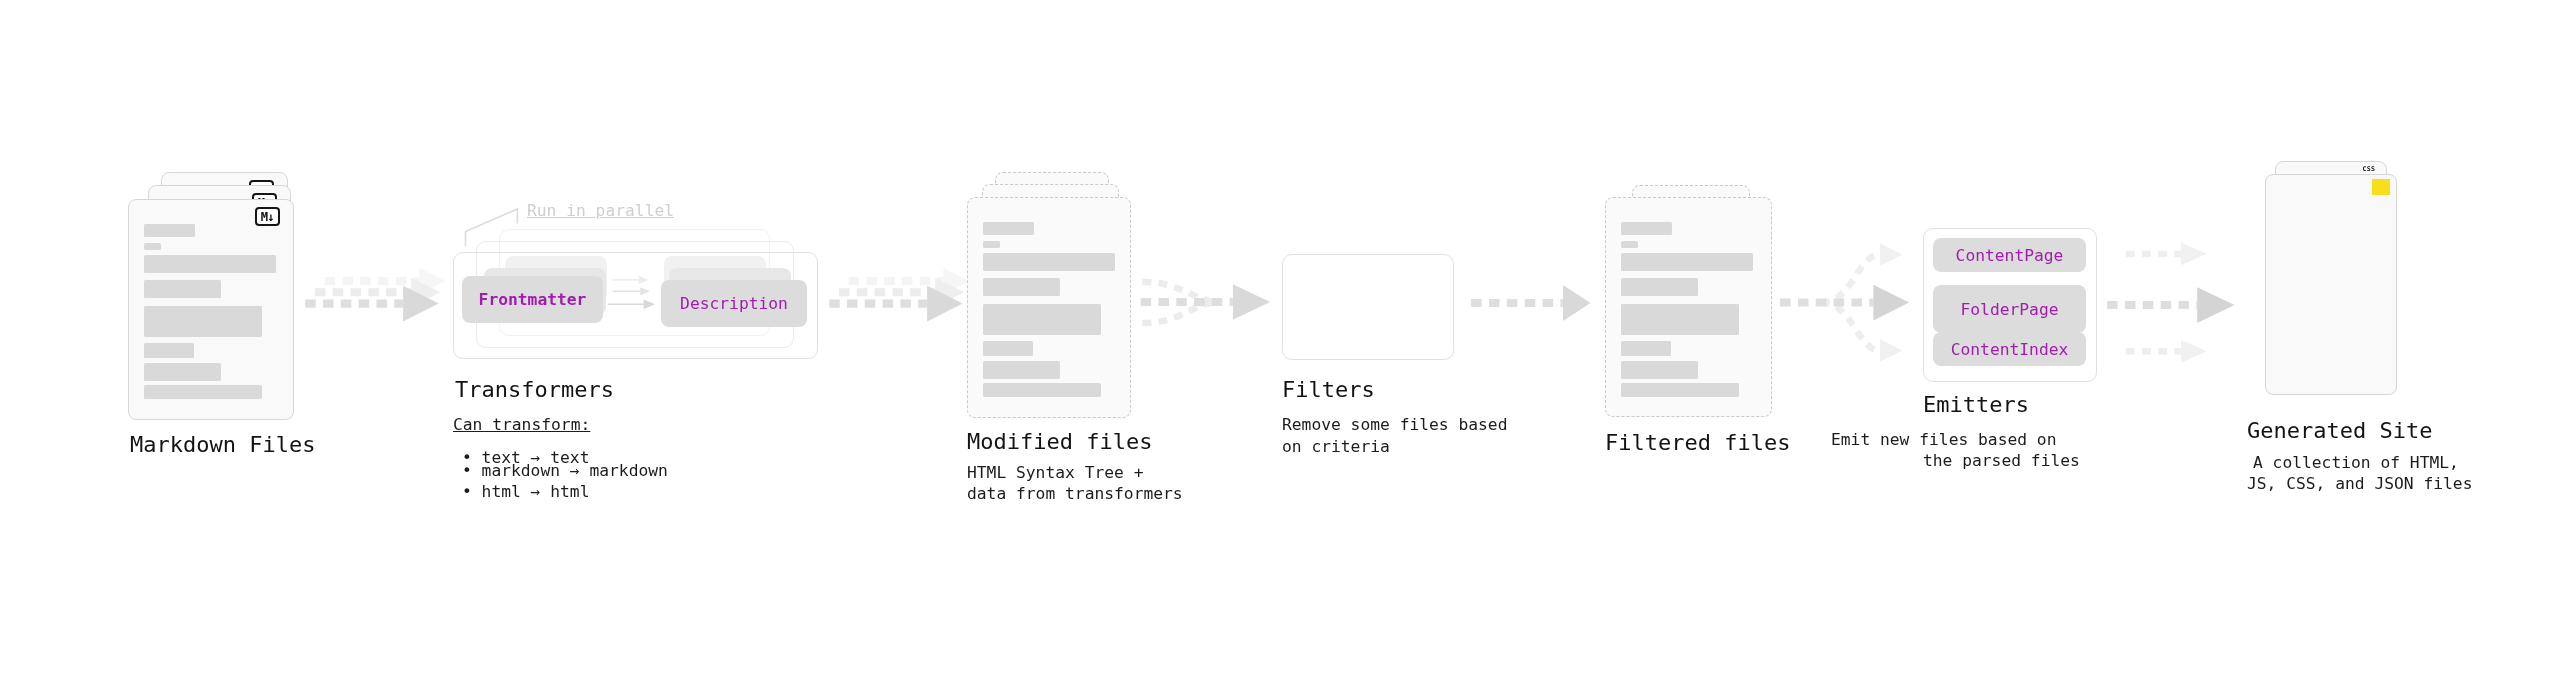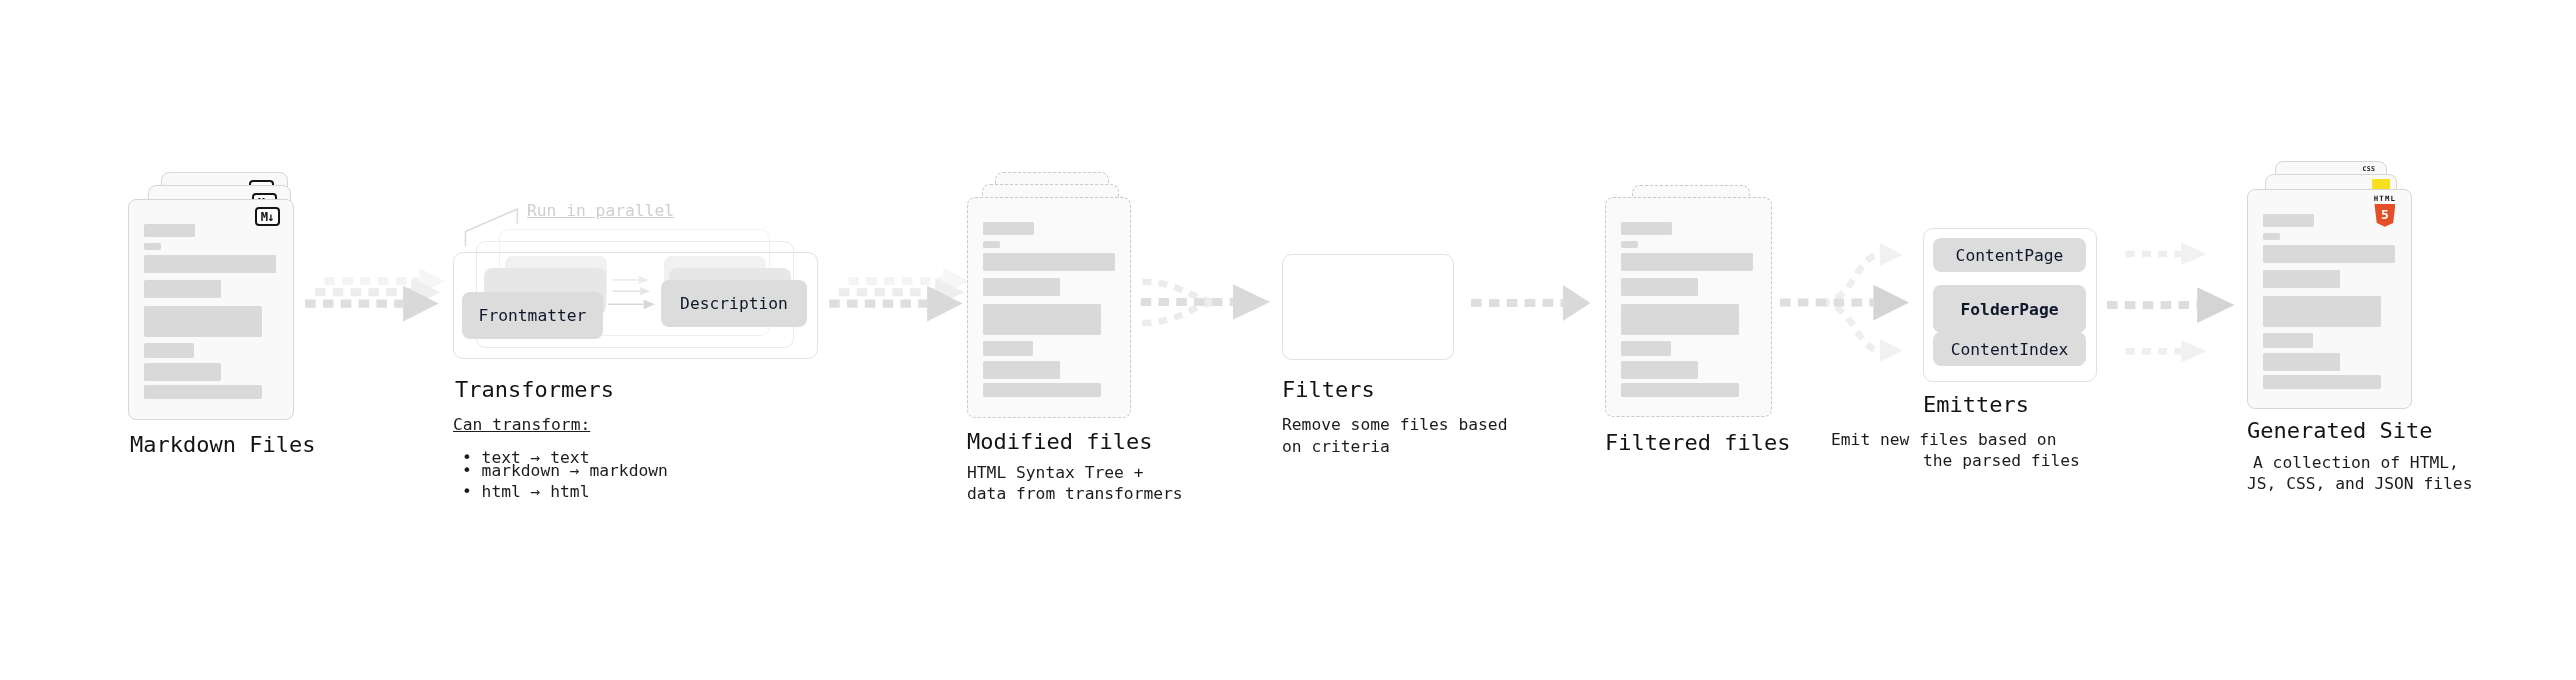--- a/index.html
+++ b/index.html
@@ -30,21 +30,21 @@
     font-size:13px;font-weight:bold;line-height:21px;text-align:center;
     clip-path:polygon(0 0,100% 0,89% 84%,50% 100%,11% 84%);}
   .css-badge{position:absolute;top:4.1px;right:8.1px;width:18px;text-align:center;}
   .css-word{font-size:6.5px;font-weight:bold;color:#111;line-height:7.3px;letter-spacing:0.4px;}
   .css-bar{width:15.4px;height:3.3px;background:#2965f1;margin:0.8px auto 0;}
   .js-badge{position:absolute;top:4.1px;right:6.5px;width:18px;height:16.3px;background:#f7df1e;}
   
   .frame{position:absolute;border:1.6px solid #e1e1e1;border-radius:9.8px;box-sizing:border-box;background:transparent;}
   .frame.white{background:#ffffff;}
   .gbox{position:absolute;background:#dcdcdc;border-radius:8.1px;display:flex;align-items:center;justify-content:center;
-    font-size:16.3px;color:#0f172a;white-space:nowrap;}
+    font-size:16.3px;color:#a21caf;white-space:nowrap;}
   .gbox.g1{background:#e7e7e7;}
   .gbox.g2{background:#f1f1f1;}
   
   .title{position:absolute;font-size:22px;font-weight:500;color:#131313;white-space:nowrap;}
   .body-text{position:absolute;font-size:16.3px;color:#1c1c1c;white-space:nowrap;line-height:21px;}
   .bullet::before{content:"• ";}
   .note{position:absolute;font-size:16.3px;color:#cfcfcf;white-space:nowrap;text-decoration:underline;}
   svg.flow{position:absolute;overflow:visible;}
 </style>
 </head>
@@ -91,21 +91,21 @@
 
   <svg class="flow" style="left:606px;top:275px;" width="54" height="39" viewBox="0 0 66 48">
     <line x1="8" y1="6" x2="40" y2="6" stroke="#ececec" stroke-width="2"></line>
     <polygon points="40,1 40,11 52,6" fill="#ececec"></polygon>
     <line x1="8" y1="20" x2="42" y2="20" stroke="#e4e4e4" stroke-width="2"></line>
     <polygon points="42,15 42,25 54,20" fill="#e4e4e4"></polygon>
     <line x1="2" y1="36" x2="46" y2="36" stroke="#d8d8d8" stroke-width="2"></line>
     <polygon points="46,30 46,42 60,36" fill="#d8d8d8"></polygon>
   </svg>
 
-  <div class="gbox" style="left:462px;top:292px;width:141px;height:47px;">Frontmatter</div>
+  <div class="gbox" style="left:462px;top:276px;width:141px;height:47px;font-weight:bold;">Frontmatter</div>
   <div class="gbox" style="left:661px;top:280px;width:146px;height:47px;">Description</div>
 
   <svg class="flow" style="left:459px;top:195px;" width="73" height="57" viewBox="0 0 90 70">
     <polyline points="8,63 8,45 72,17 72,35" fill="none" stroke="#dcdcdc" stroke-width="2"></polyline>
   </svg>
   <div class="note" style="left:527px;top:201px;">Run in parallel</div>
 
   <div class="title" style="left:455px;top:377px;">Transformers</div>
   <div class="body-text" style="left:453px;top:414px;text-decoration:underline;">Can transform:</div>
   <div class="body-text bullet" style="left:462px;top:439px;margin-top:8px;">text → text</div>
@@ -171,21 +171,21 @@
     <path d="M55,82 C95,82 100,23 128,23" fill="none" stroke="#eeeeee" stroke-width="8" stroke-dasharray="11 9"></path>
     <polygon points="128,9 128,37 156,23" fill="#f1f1f1"></polygon>
     <path d="M55,82 C95,82 100,141 128,141" fill="none" stroke="#eeeeee" stroke-width="8" stroke-dasharray="11 9"></path>
     <polygon points="128,127 128,155 156,141" fill="#f1f1f1"></polygon>
     <line x1="5" y1="82" x2="120" y2="82" stroke="#dedede" stroke-width="10" stroke-dasharray="13 9"></line>
     <polygon points="120,60 120,104 164,82" fill="#d4d4d4"></polygon>
   </svg>
 
   <div class="frame white" style="left:1923px;top:228px;width:174px;height:154px;"></div>
   <div class="gbox" style="left:1933px;top:238px;width:153px;height:34px;">ContentPage</div>
-  <div class="gbox" style="left:1933px;top:285px;width:153px;height:48px;font-weight:bold;">FolderPage</div>
+  <div class="gbox" style="left:1933px;top:285px;width:153px;height:48px;">FolderPage</div>
   <div class="gbox" style="left:1933px;top:332px;width:153px;height:34px;">ContentIndex</div>
   <div class="title" style="left:1923px;top:392px;">Emitters</div>
   <div class="body-text" style="left:1831px;top:429px;">Emit new files based on</div>
   <div class="body-text" style="left:1923px;top:450px;">the parsed files</div>
 
   <svg class="flow" style="left:2103px;top:240px;" width="138" height="126" viewBox="0 0 170 155">
     <line x1="28" y1="17" x2="96" y2="17" stroke="#eeeeee" stroke-width="8" stroke-dasharray="11 9"></line>
     <polygon points="96,3 96,31 128,17" fill="#f1f1f1"></polygon>
     <line x1="5" y1="80" x2="116" y2="80" stroke="#dedede" stroke-width="10" stroke-dasharray="13 9"></line>
     <polygon points="116,58 116,102 162,80" fill="#d4d4d4"></polygon>
@@ -195,32 +195,18 @@
 
   <div class="doc" style="left:2275px;top:161px;width:112px;height:221px;">
     <div class="css-badge">
       <div class="css-word">CSS</div>
       <div class="css-bar"></div>
     </div>
   </div>
   <div class="doc" style="left:2265px;top:174px;width:132px;height:221px;">
     <div class="js-badge"></div>
   </div>
-  <div class="doc" style="left:2247px;top:189px;width:165px;height:220px;">
-    <div class="html5-badge">
-      <div class="html5-word">HTML</div>
-      <div class="html5-shield">5</div>
-    </div>
-    <div class="bar b1"></div>
-    <div class="bar b2"></div>
-    <div class="bar b3"></div>
-    <div class="bar b4"></div>
-    <div class="bar b5"></div>
-    <div class="bar b6"></div>
-    <div class="bar b7"></div>
-    <div class="bar b8"></div>
-  </div>
   <div class="title" style="left:2247px;top:418px;">Generated Site</div>
   <div class="body-text" style="left:2247px;top:452px;margin-left:6px;">A collection of HTML,</div>
   <div class="body-text" style="left:2247px;top:473px;">JS, CSS, and JSON files</div>
 
 </div>
 
 
 </body></html>

